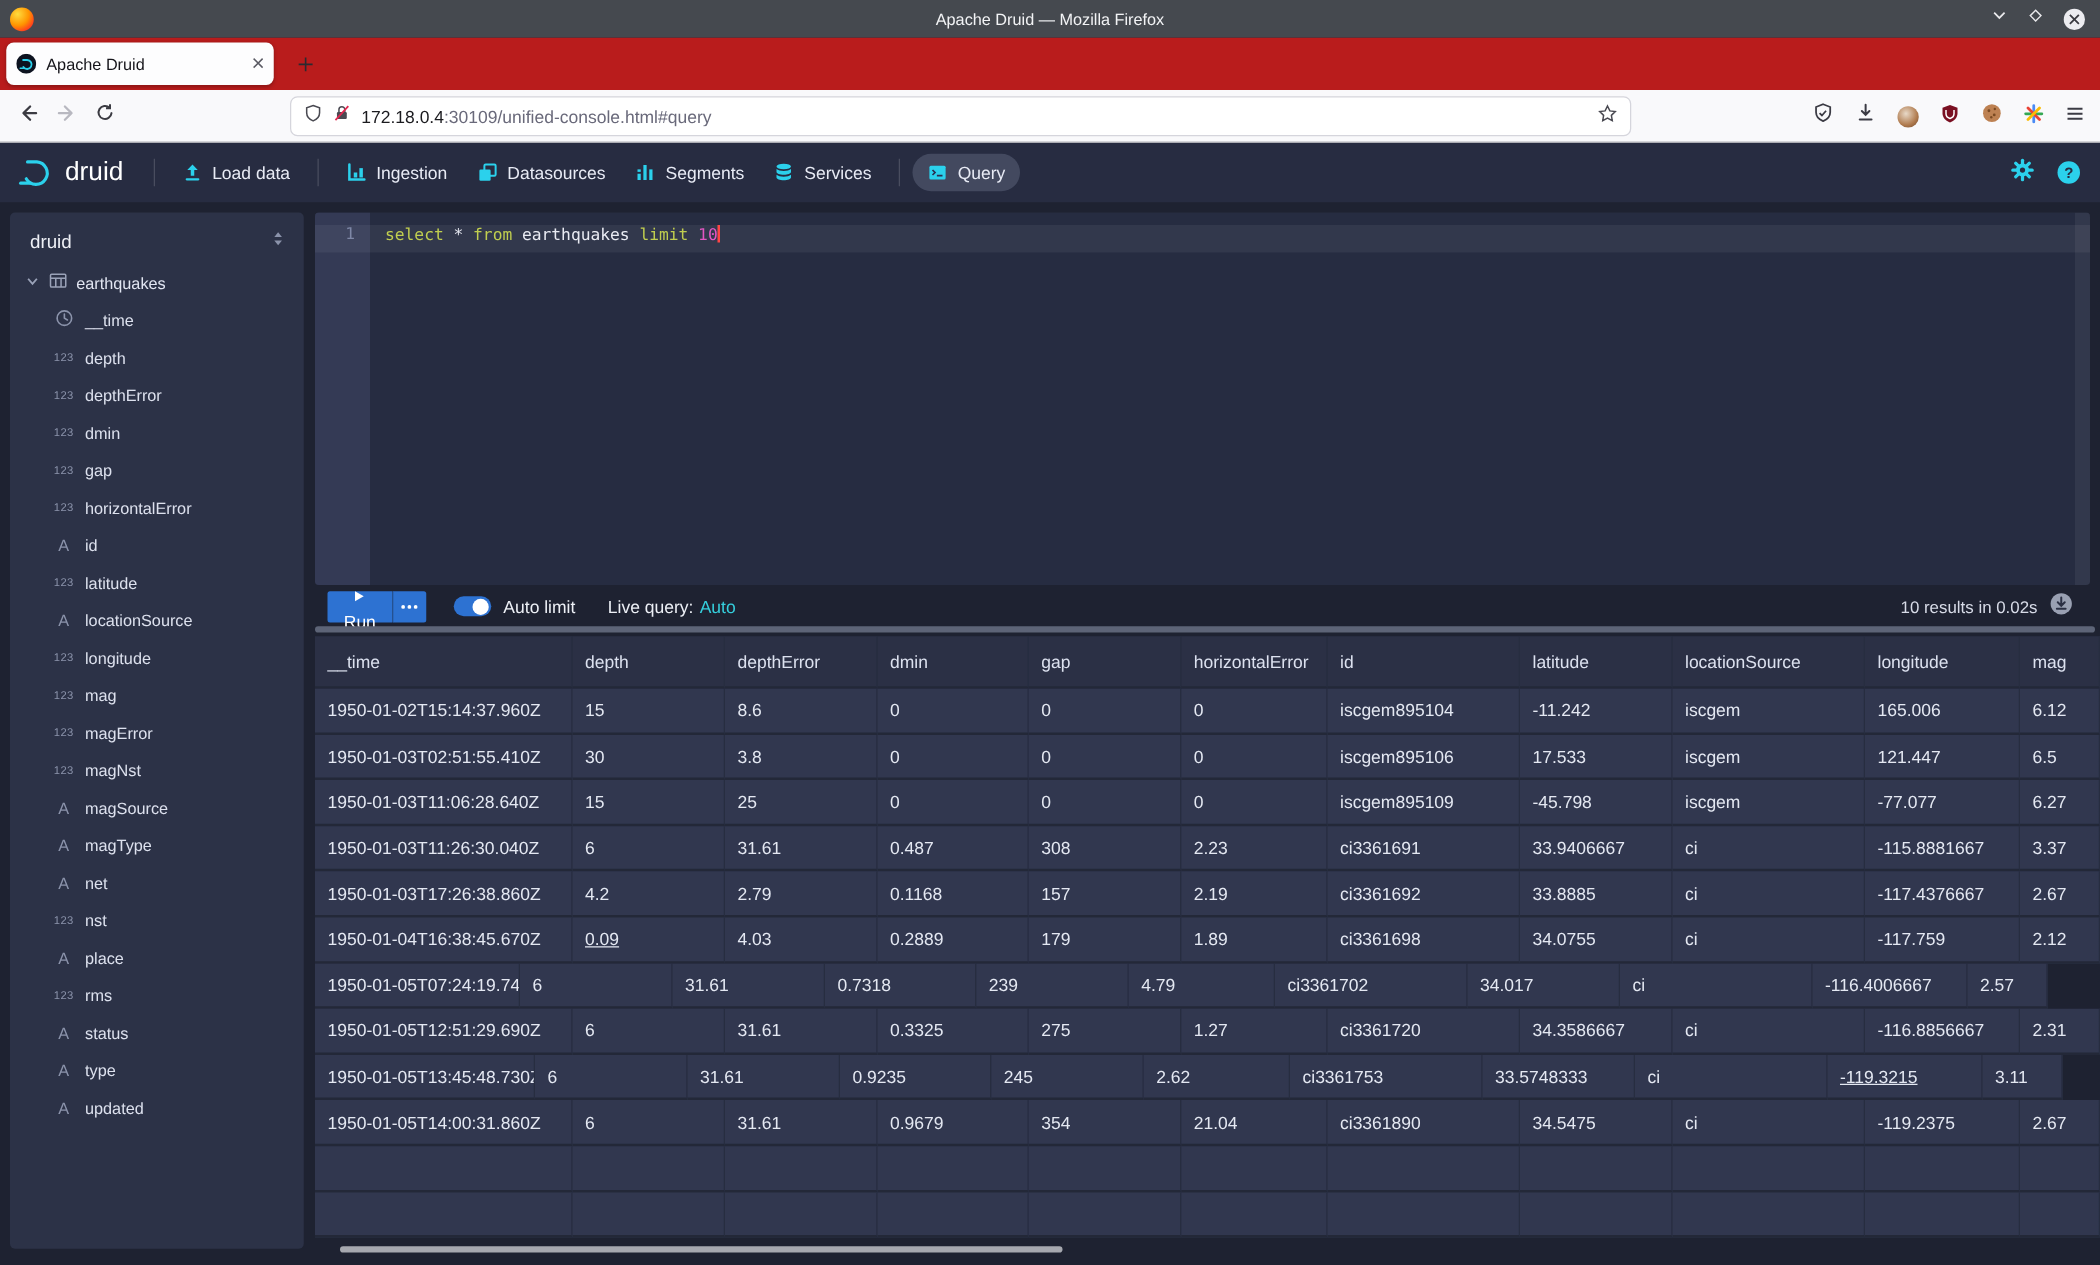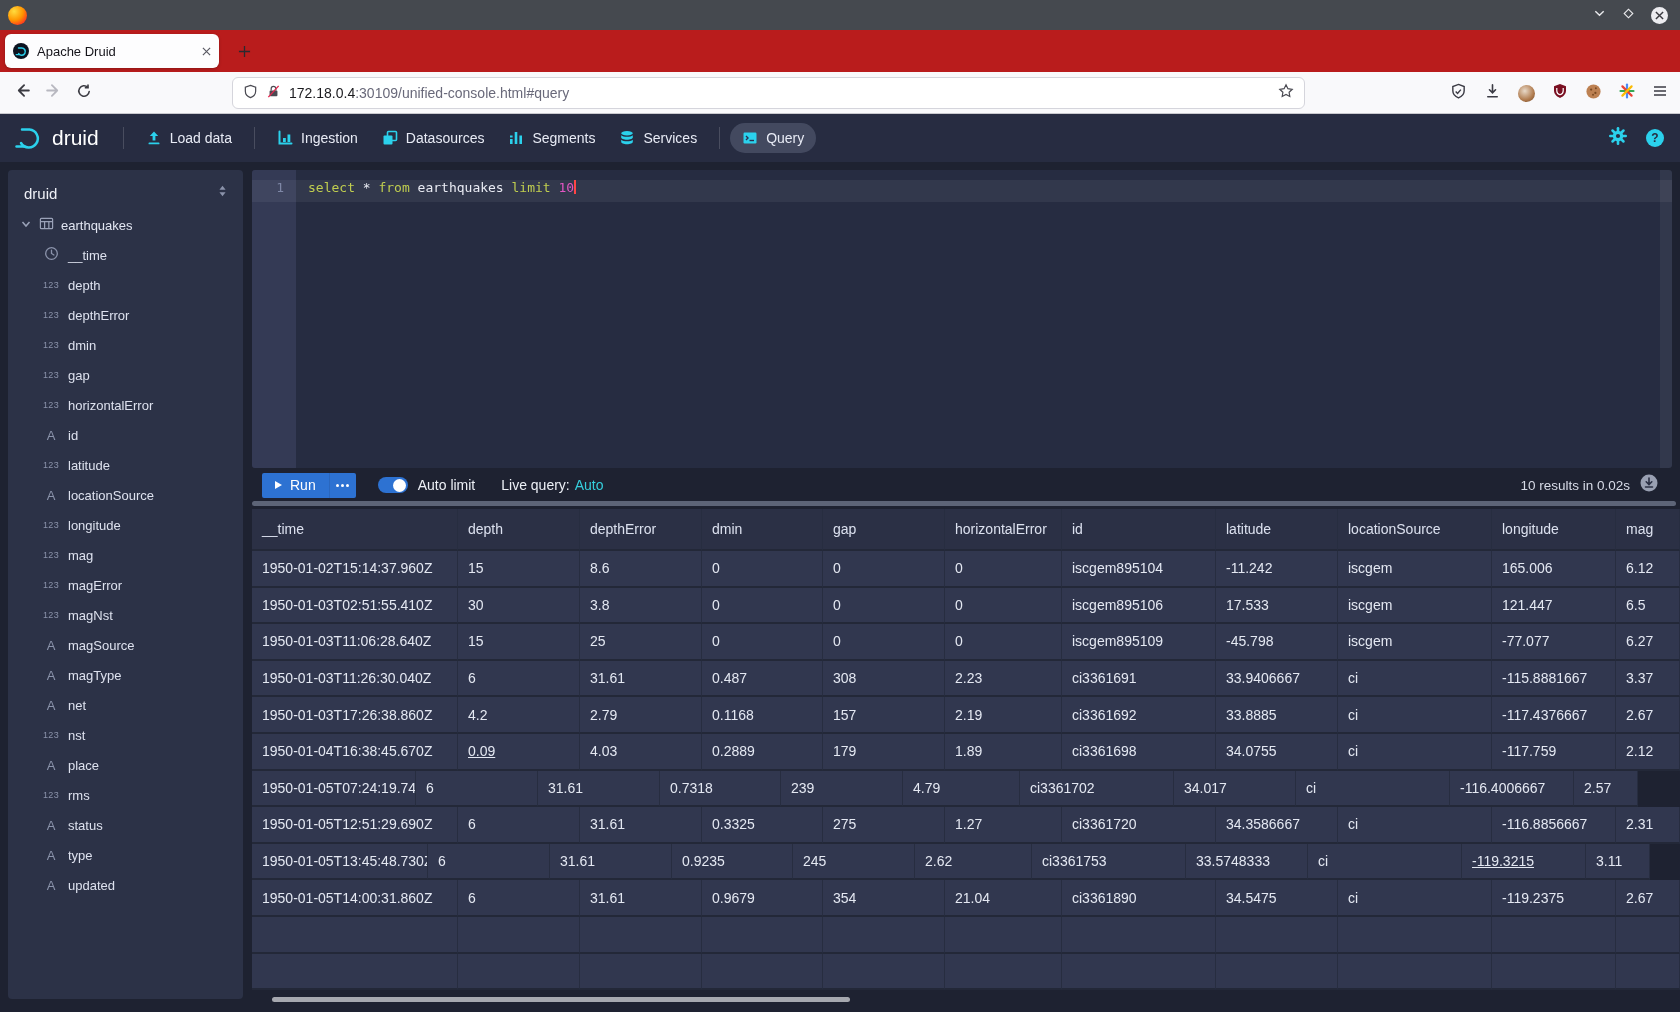--- a/index.html
+++ b/index.html
@@ -60,21 +60,21 @@
   .line-num { position:absolute; left:0; top:10px; width:44px; height:22px; line-height:22px; text-align:right; padding-right:12px;
               color:#7e87a6; font:13px "DejaVu Sans Mono", monospace; }
   .code-line { position:absolute; left:56px; top:10px; height:22px; line-height:22px; font:13px "DejaVu Sans Mono", monospace; white-space:pre; }
   .tok-keyword { color:#c0ce4f; }
   .tok-plain { color:#e9ebf3; }
   .tok-number { color:#e256c3; }
   .caret { display:inline-block; width:2px; height:14px; background:#ff4545; vertical-align:-2px; }
 
   .runbar { position:absolute; left:252px; right:8px; top:306px; height:34px; display:flex; align-items:center; }
   .run-btn { height:25px; background:#2d72d2; color:#fff; font-size:14px; display:flex; align-items:center; gap:8px;
-             padding:0 13px; border-radius:2px 0 0 2px; margin-left:10px; }
+             padding:0 13px; border-radius:2px 0 0 2px; margin-left:10px;flex-direction:column; }
   .play { width:0; height:0; border-left:7px solid #fff; border-top:4.5px solid transparent; border-bottom:4.5px solid transparent; }
   .more-btn { height:25px; width:27px; background:#2d72d2; border-left:1px solid #2a67be; border-radius:0 2px 2px 0;
               display:flex; align-items:center; justify-content:center; gap:2px; }
   .more-btn i { width:3px; height:3px; background:#fff; border-radius:50%; }
   .toggle { width:30px; height:16px; border-radius:8px; background:#2d72d2; position:relative; margin-left:22px; }
   .toggle .knob { position:absolute; right:1.5px; top:1.5px; width:13px; height:13px; background:#fff; border-radius:50%; }
   .rb-label { color:#edf0f6; font-size:14px; margin-left:10px; }
   .lq-label { color:#edf0f6; font-size:14px; margin-left:26px; }
   .lq-value { font-size:14px; margin-left:5px; }
   .rb-right { margin-left:auto; display:flex; align-items:center; gap:10px; padding-right:14px; }
@@ -87,20 +87,21 @@
   .rcell { flex:0 0 auto; height:36.6px; background:#31374f; border-right:1px solid #272d40; border-bottom:2px solid #232838;
            display:flex; align-items:center; padding-left:10px; font-size:14px; color:#e4e8f2; overflow:hidden; white-space:nowrap; }
   .rhead .rcell { height:42px; background:#2b3045; color:#dce1ef; }
   .hscroll-thumb { position:absolute; left:272px; width:578px; top:835px; height:5px; background:#a6a8af; border-radius:3px; }
 </style>
 </head>
 <body>
 
 <div class="titlebar">
   <div class="fx-logo"></div>
+  <div class="win-title">Apache Druid — Mozilla Firefox</div>
   <div class="win-controls">
     <span>
       <svg width="13" height="13" viewBox="0 0 14 14">
           <path d="M2.5 4.5 7 9l4.5-4.5" fill="none" stroke="#e9e9ec" stroke-width="1.5"></path>
         </svg>
     </span>
     <span>
       <svg width="13" height="13" viewBox="0 0 15 15">
           <rect x="4" y="4" width="7" height="7" transform="rotate(45 7.5 7.5)" fill="none" stroke="#e9e9ec" stroke-width="1.3"></rect>
         </svg>

